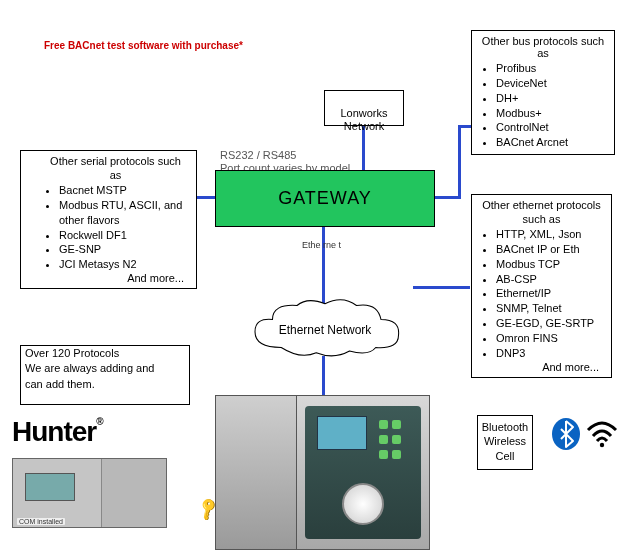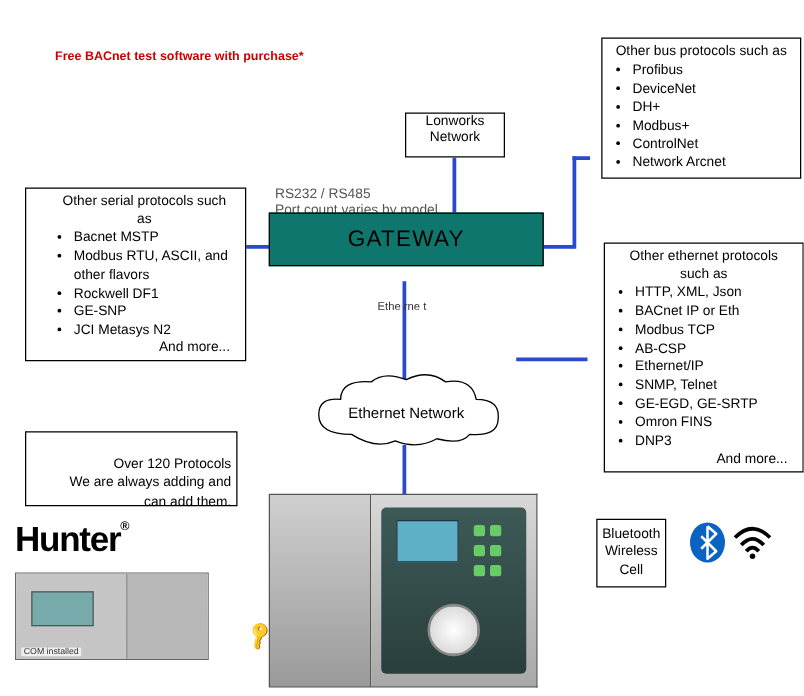--- a/index.html
+++ b/index.html
@@ -16,23 +16,23 @@
     border: 1px solid #000;
     background: #fff;
     padding: 4px 6px;
   }
   .box-title { text-align: center; margin-bottom: 2px; }
   ul { list-style: disc; padding-left: 18px; margin-top: 2px; }
   li { line-height: 1.35; }
   .gateway {
     position: absolute;
     left: 215px; top: 170px;
-    width: 220px; height: 43px;
-    border: 1px solid #000;
-    background: #0f766e;
+    width: 220px; height: 57px;
+    border: 1px solid #000;
+    background: #22c55e;
     font-size: 18px;
     display: flex; align-items: center; justify-content: center;
     letter-spacing: 1px;
   }
   .rs232-label {
     position: absolute;
     font-size: 11px;
     color: #555;
     line-height: 1.2;
   }
@@ -56,39 +56,39 @@
   }
   .line { position: absolute; background: #2a4acd; }
   .line.h { height: 3px; }
   .line.v { width: 3px; }
   .lonworks {
     position: absolute;
     left: 324px; top: 90px;
     width: 80px; height: 36px;
     border: 1px solid #000;
     text-align: center;
-    padding-top: 0;
+    padding-top: 16px;
     line-height: 1.2;
     background: #fff;
   }
   .promo {
     position: absolute;
     left: 44px; top: 40px;
     width: 200px;
     font-size: 10px;
     line-height: 1.25;
   }
   .promo-head { color: #c00; font-weight: bold; margin-bottom: 1px; }
   .count-box {
     position: absolute;
     left: 20px; top: 345px;
     width: 170px; height: 60px;
     border: 1px solid #000;
-    text-align: right;
-    padding: 18px 4px;
+    text-align: left;
+    padding: 0 4px;
     line-height: 1.4;
   }
   .bt-box {
     position: absolute;
     left: 477px; top: 415px;
     width: 56px; height: 55px;
     border: 1px solid #000;
     text-align: center;
     padding: 4px 2px;
     line-height: 1.3;
@@ -232,39 +232,39 @@
   <ul>
     <li>Bacnet MSTP</li>
     <li>Modbus RTU, ASCII, and other flavors</li>
     <li>Rockwell DF1</li>
     <li>GE-SNP</li>
     <li>JCI Metasys N2</li>
   </ul>
   <div class="more-right">And more...</div>
 </div>
 
-<div class="box" style="left:471px; top:30px; width:160px;margin-left:10px;">
+<div class="box" style="left:471px; top:30px; width:144px;">
   <div class="box-title">Other bus protocols such as</div>
   <ul>
     <li>Profibus</li>
     <li>DeviceNet</li>
     <li>DH+</li>
     <li>Modbus+</li>
     <li>ControlNet</li>
-    <li>Network Arcnet</li>
+    <li>BACnet Arcnet</li>
   </ul>
 </div>
 
 <div class="gateway">
   <span>GATEWAY</span>
 </div>
 
 <div class="eth-label" style="left:302px; top:240px;">Ethe rne t</div>
 
-<div class="box" style="left:471px; top:194px; width:160px;margin-left:12px;">
+<div class="box" style="left:471px; top:194px; width:141px;">
   <div class="box-title">Other ethernet protocols</div>
   <div class="box-title">such as</div>
   <ul>
     <li>HTTP, XML, Json</li>
     <li>BACnet IP or Eth</li>
     <li>Modbus TCP</li>
     <li>AB-CSP</li>
     <li>Ethernet/IP</li>
     <li>SNMP, Telnet</li>
     <li>GE-EGD, GE-SRTP</li>

